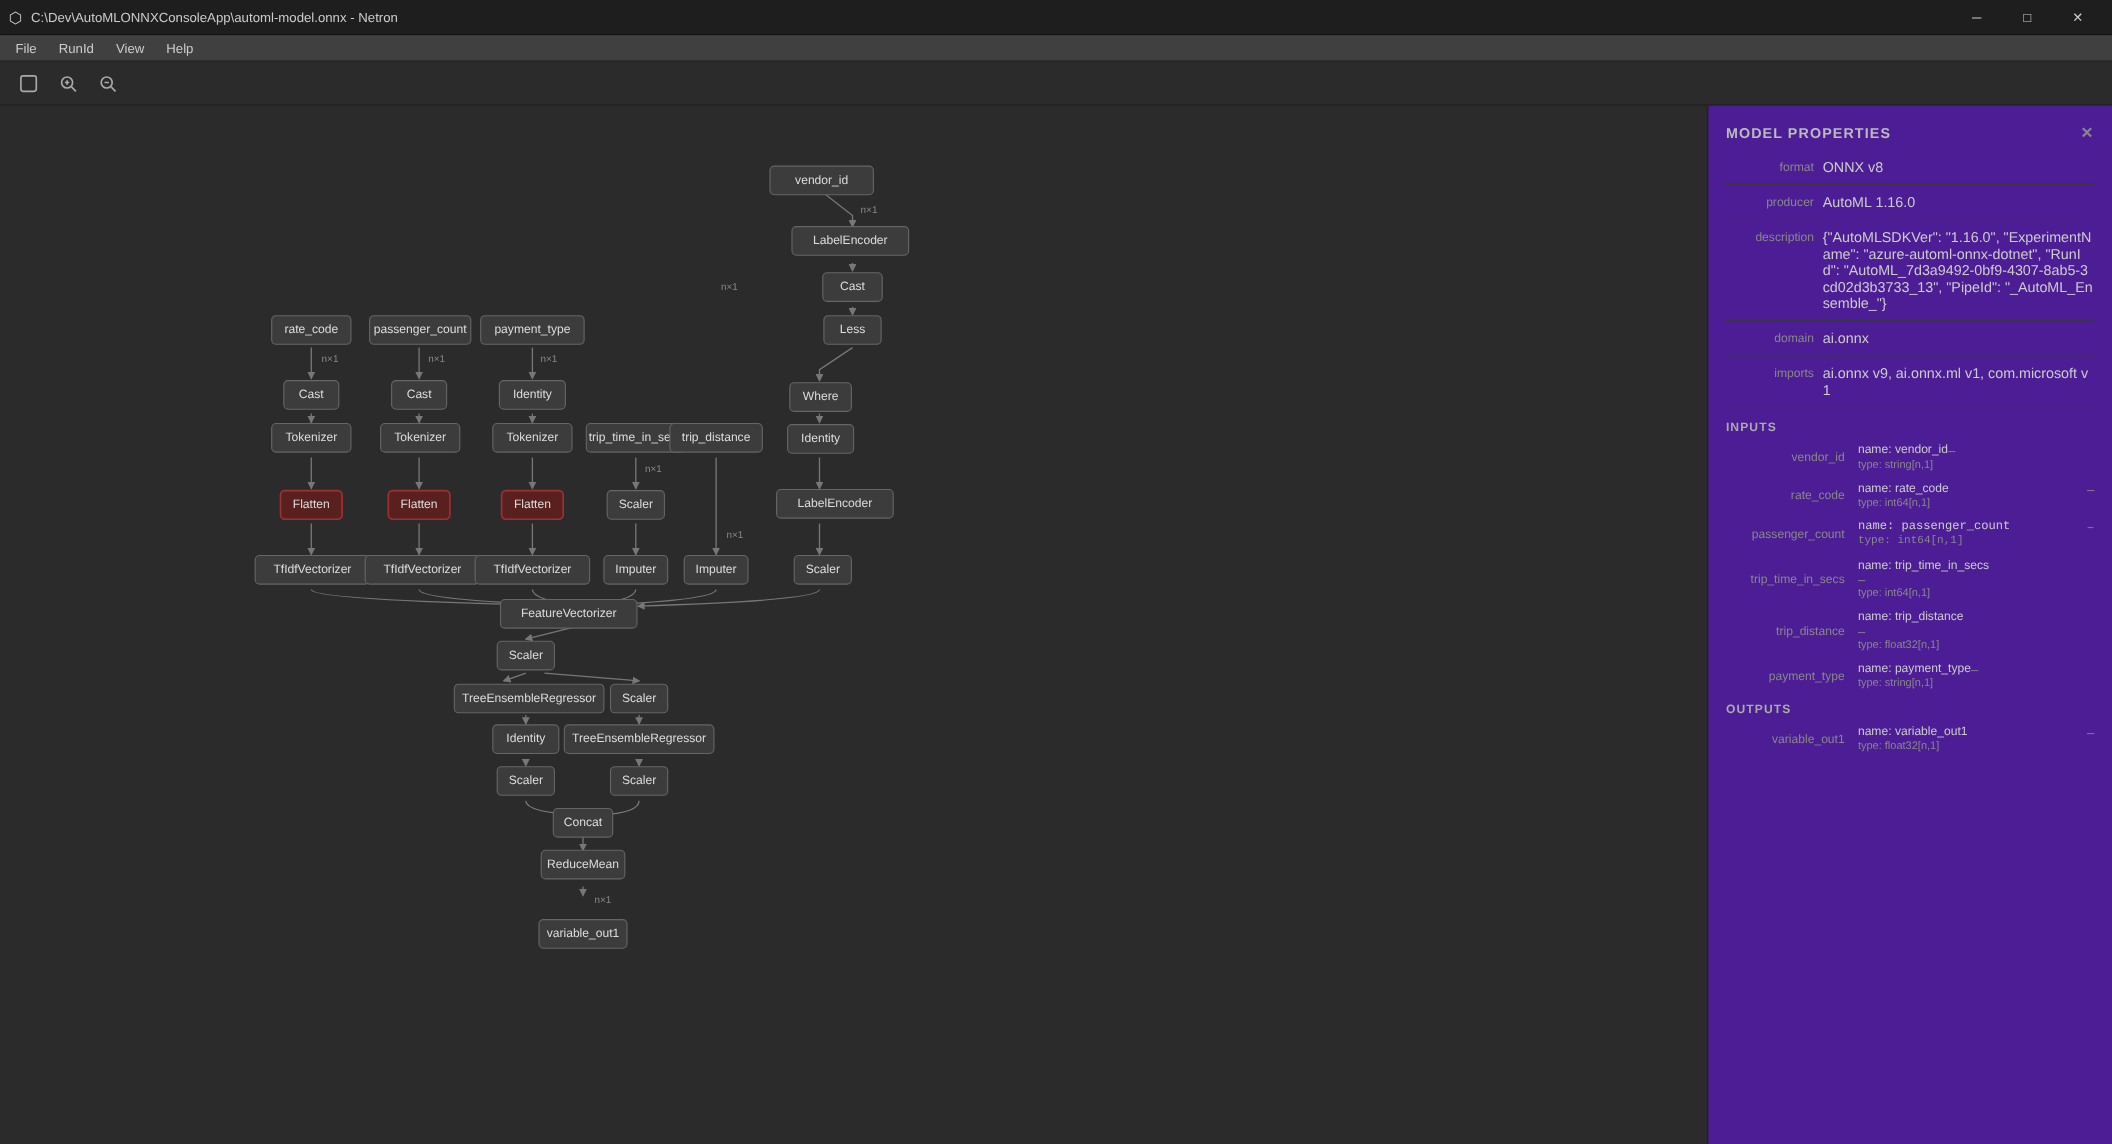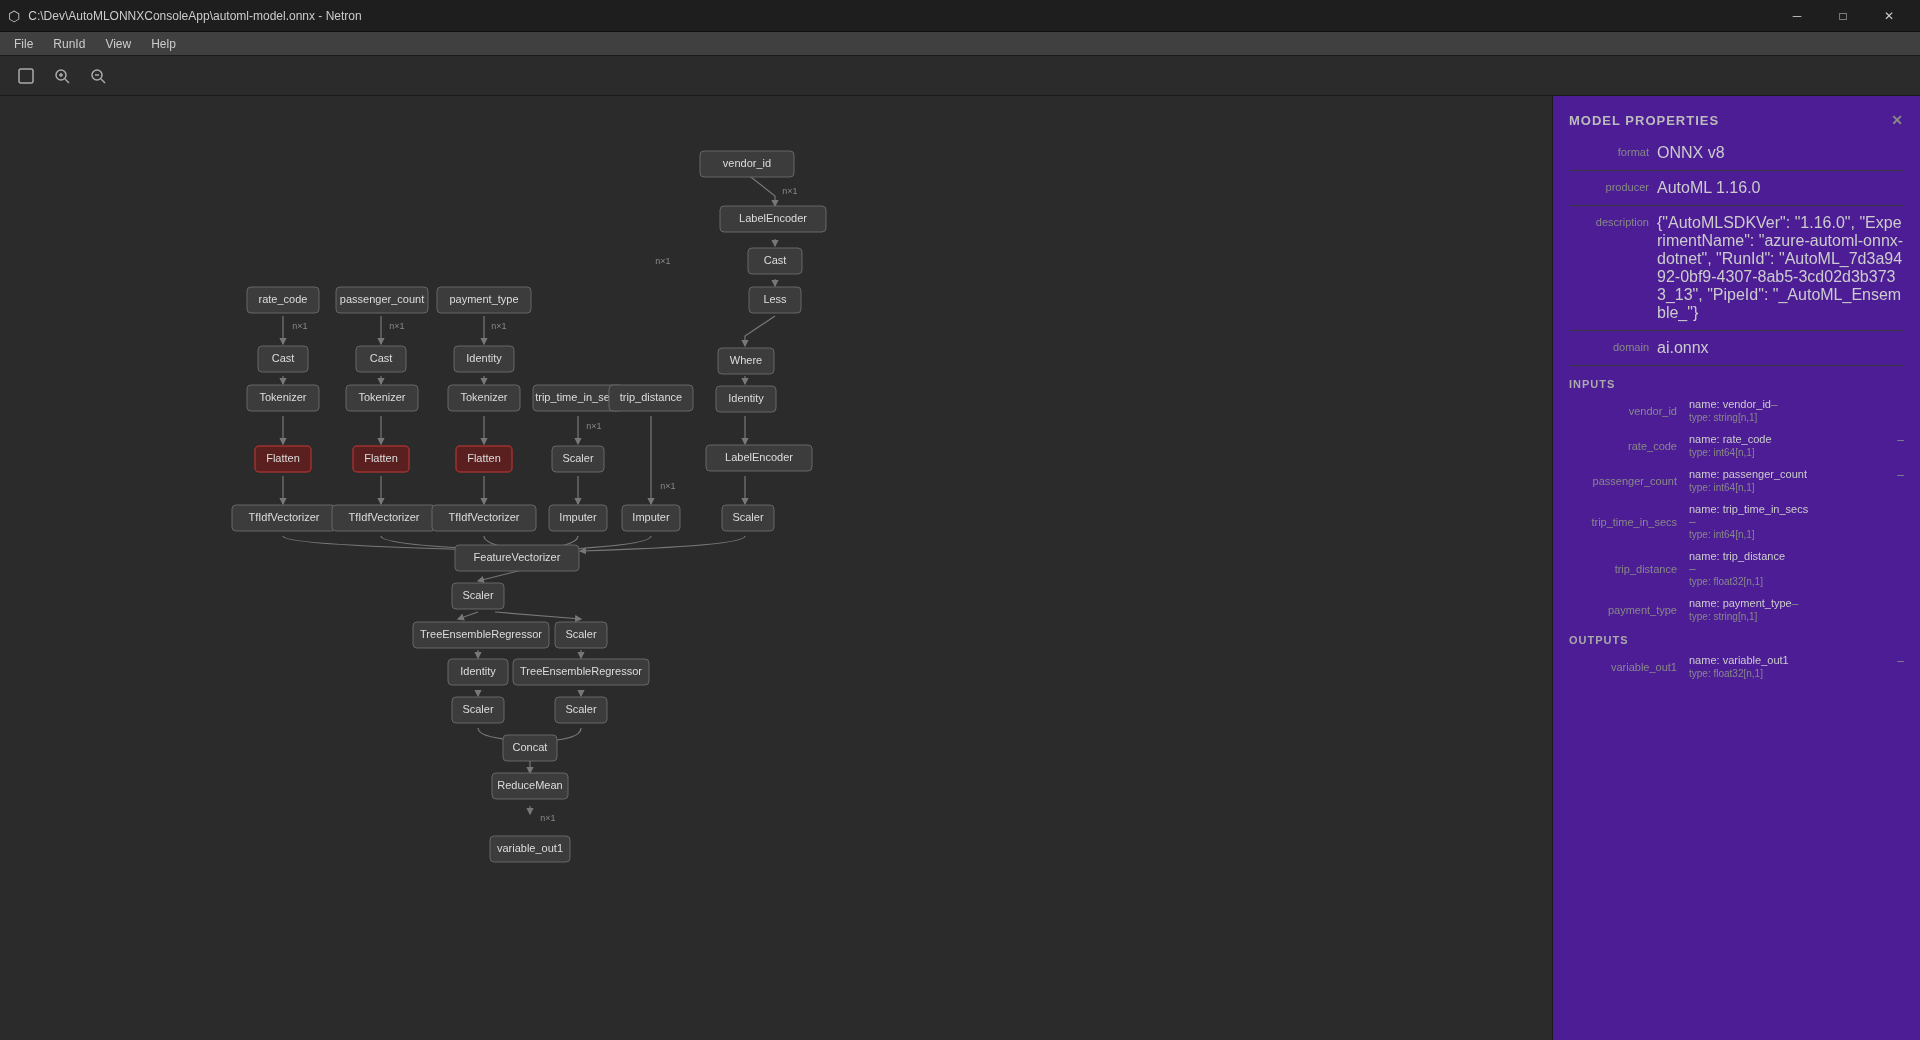--- a/index.html
+++ b/index.html
@@ -150,21 +150,21 @@
     .prop-key {
       color: #888;
       font-size: 11px;
       min-width: 80px;
       text-align: right;
       padding-top: 2px;
       flex-shrink: 0;
     }
     .prop-val {
       color: #ccc;
-      font-size: 16px;
+      font-size: 13px;
       word-break: break-all;
       flex: 1;
     }
     .section-title {
       font-size: 11px;
       font-weight: bold;
       color: #aaa;
       letter-spacing: 1px;
       margin: 12px 0 8px 0;
       text-transform: uppercase;
@@ -543,20 +543,24 @@
     <div class="prop-row">
       <span class="prop-key">description</span>
       <span class="prop-val">{"AutoMLSDKVer": "1.16.0", "ExperimentName": "azure-automl-onnx-dotnet", "RunId": "AutoML_7d3a9492-0bf9-4307-8ab5-3cd02d3b3733_13", "PipeId": "_AutoML_Ensemble_"}</span>
     </div>
 
     <div class="prop-row">
       <span class="prop-key">domain</span>
       <span class="prop-val">ai.onnx</span>
     </div>
 
+    <div class="prop-row">
+      <span class="prop-key">imports</span>
+      <span class="prop-val">ai.onnx v9, ai.onnx.ml v1, com.microsoft v1</span>
+    </div>
 
     <div class="section-title">INPUTS</div>
 
     <div class="input-item">
       <div style="display:flex; justify-content:space-between; align-items:center;">
         <span class="input-label">vendor_id</span>
         <div style="flex:1;">
           <div style="display:flex; justify-content:flex-start;">
             <span class="input-detail">name: vendor_id</span>
             <span class="expand-btn">–</span>
@@ -575,21 +579,21 @@
             <span class="expand-btn">–</span>
           </div>
           <div class="input-type">type: int64[n,1]</div>
         </div>
       </div>
     </div>
 
     <div class="input-item">
       <div style="display:flex; justify-content:space-between; align-items:center;">
         <span class="input-label">passenger_count</span>
-        <div style="flex:1;">
+        <div style="flex:1;font-family:Liberation Mono, monospace;">
           <div style="display:flex; justify-content:space-between;">
             <span class="input-detail">name: passenger_count</span>
             <span class="expand-btn">–</span>
           </div>
           <div class="input-type">type: int64[n,1]</div>
         </div>
       </div>
     </div>
 
     <div class="input-item">

